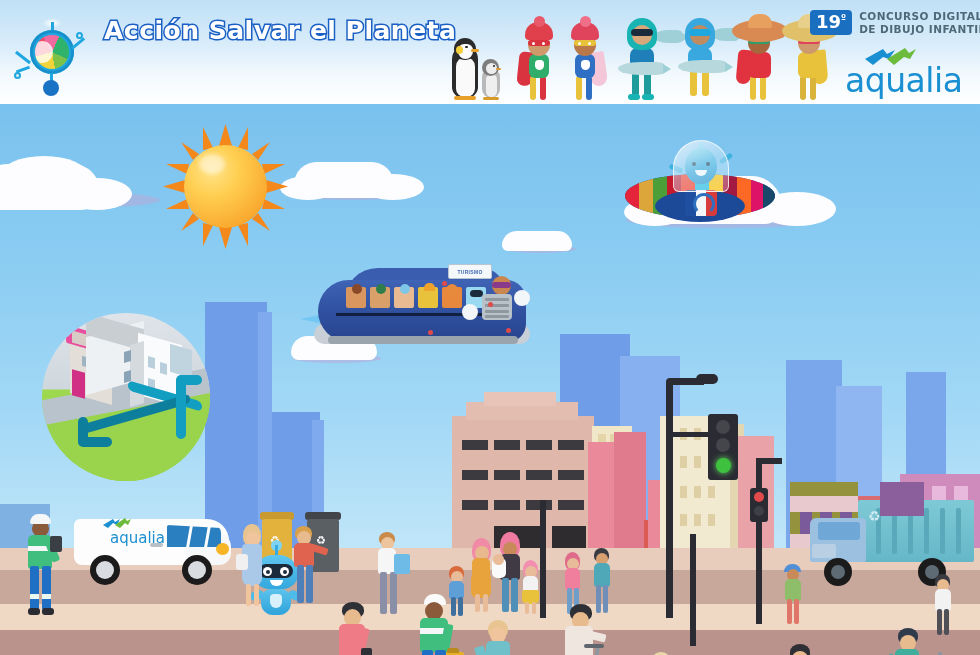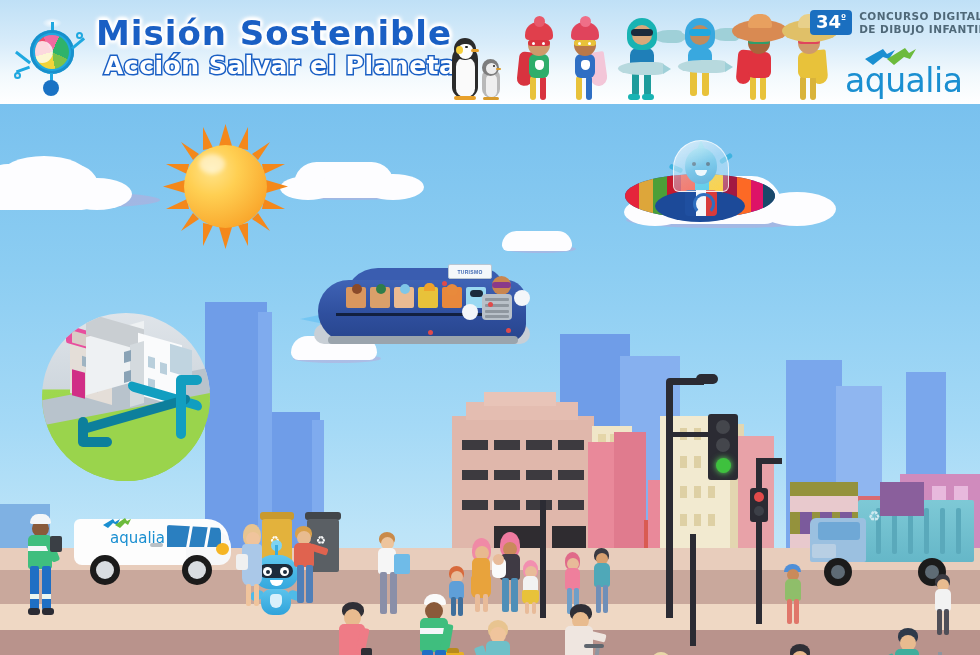--- a/index.html
+++ b/index.html
@@ -281,21 +281,20 @@
       <div class="hr-armL"></div>
         <div class="hr-armL2"></div>
         <div class="hr-armR"></div>
       <div class="hr-handL"></div>
         <div class="hr-handR"></div>
       <div class="hr-stem"></div>
         <div class="hr-base"></div>
     </div>
 
     <div class="title-wrap">
-      <div class="title1">Misión Sostenible</div>
       <div class="title2">Acción Salvar el Planeta</div>
     </div>
 
     <div class="chars">
 
       <div class="ch" style="left:0px;width:60px;height:64px;">
         <div class="pg-body"></div>
           <div class="pg-belly"></div>
           <div class="pg-head"></div>
         <div class="pg-face"></div>
@@ -382,21 +381,21 @@
         <div class="sh-body" style="background:#e8c23a;"></div>
         <div class="sh-head" style="background:#cf9a6b;"></div>
         <div class="sh-mask" style="background:#e0445c;"></div>
         <div class="sh-brim" style="background:#e0c068;"></div>
         <div class="sh-crown" style="background:#e8d08a;"></div>
       </div>
 
     </div>
 
     <div class="badge-wrap">
-      <div class="badge-num"><span>34</span><sup>º</sup></div>
+      <div class="badge-num"><span>19</span><sup>º</sup></div>
       <div class="badge-txt">
         <div>CONCURSO DIGITAL</div>
         <div>DE DIBUJO INFANTIL</div>
       </div>
     </div>
 
     <div class="aq-wrap">
       <svg class="aq-arrows" viewBox="0 0 54 22">
         <path d="M2 13 L20 3 L24 8 L32 4 L26 13 L20 11 L10 19 Z" fill="#1a8fd1"></path>
         <path d="M24 13 L42 2 L46 7 L53 3 L47 13 L41 11 L31 19 Z" fill="#6cbb3c"></path>

